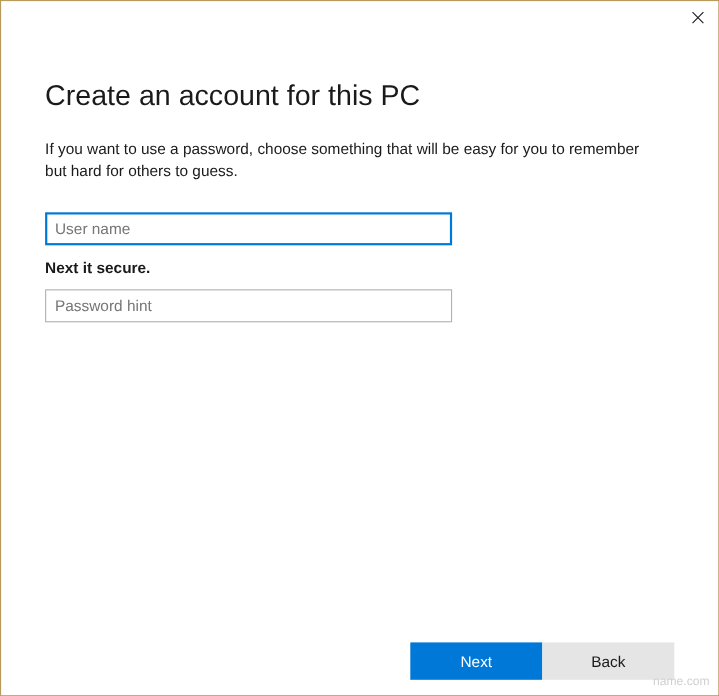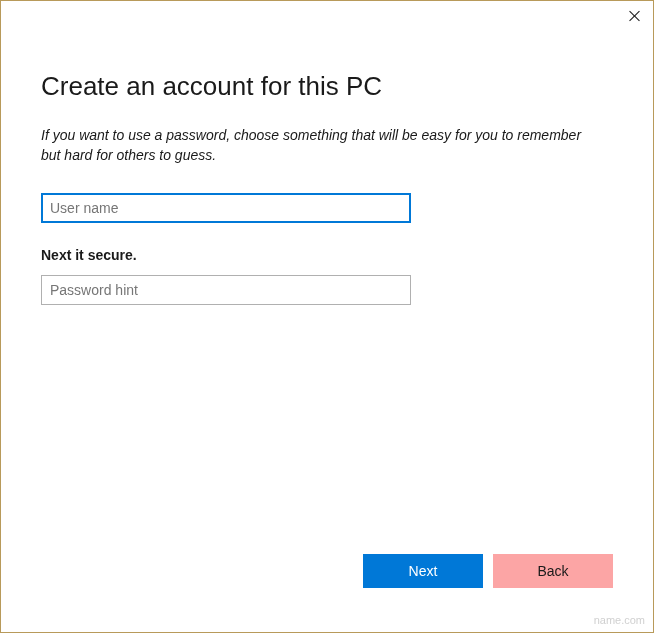--- a/index.html
+++ b/index.html
@@ -47,74 +47,72 @@
       font-size: 26px;
       font-weight: 400;
       color: #1a1a1a;
       margin-bottom: 24px;
     }
     .description {
       font-size: 14px;
       color: #1a1a1a;
       line-height: 1.4;
       margin-bottom: 28px;
-      font-style: italic;
     }
     .section-label {
       font-size: 14px;
       font-weight: 600;
       color: #1a1a1a;
       margin-bottom: 12px;
     }
     .text-input {
       width: 370px;
       height: 30px;
       border: 1px solid #b0b0b0;
       padding: 0 8px;
       font-size: 14px;
       font-family: inherit;
       color: #333;
       outline: none;
       display: block;
-      margin-bottom: 24px;
+      margin-bottom: 12px;
     }
     .text-input::placeholder {
       color: #767676;
     }
     .text-input.focused {
       border: 2px solid #0078d7;
       padding: 0 7px;
     }
     .error-text {
       color: #c42b1c;
       font-size: 14px;
       margin-top: 4px;
       margin-bottom: 18px;
     }
     .button-bar {
       position: absolute;
-      bottom: 44px;
+      bottom: 14px;
       right: 40px;
       display: flex;
-      gap: 10px;
     }
     .btn {
       width: 120px;
       height: 34px;
       border: none;
       font-size: 14px;
       font-family: inherit;
       cursor: pointer;
     }
     .btn-primary {
       background: #0078d7;
       color: #ffffff;
     }
     .btn-secondary {
-      background: #fca5a5;
+      background: #e5e5e5;
       color: #1a1a1a;
     }
     .watermark {
       position: absolute;
       bottom: 6px;
       right: 8px;
       font-size: 11px;
       color: #d0d0d0;
       pointer-events: none;
     }

